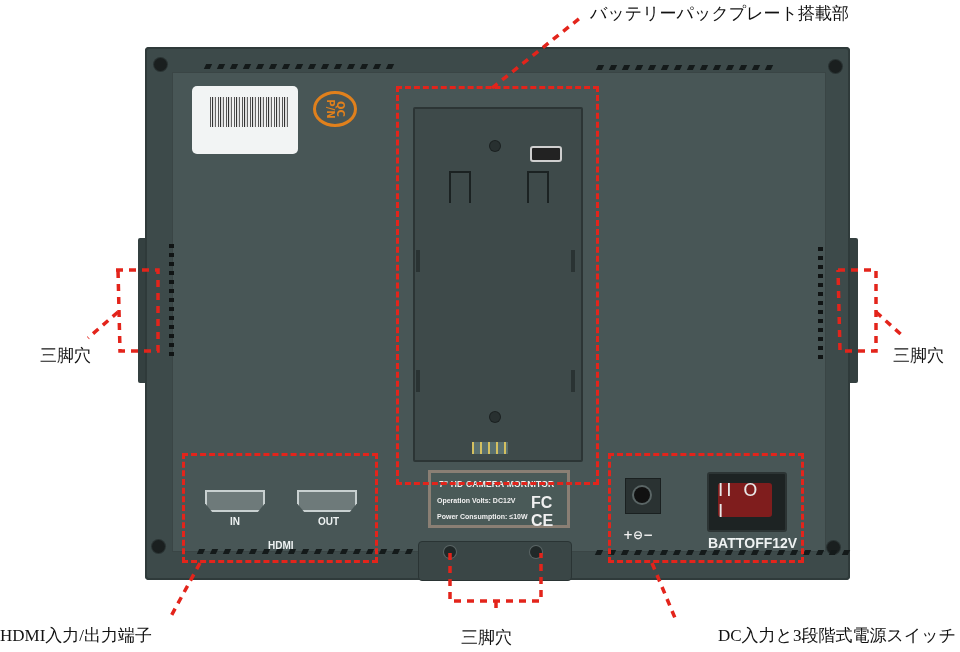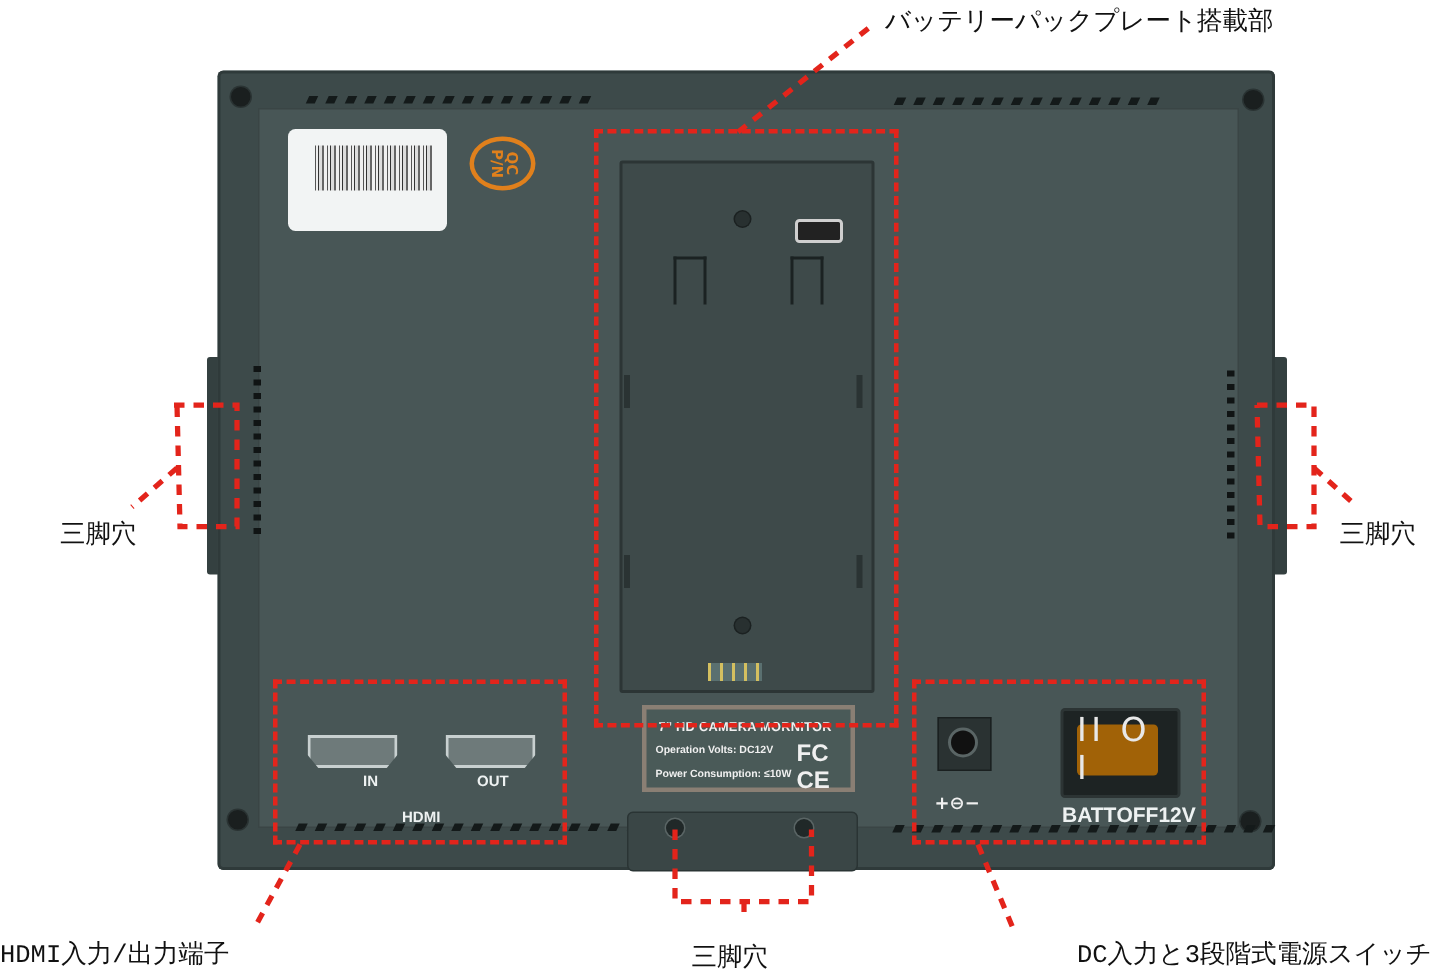--- a/index.html
+++ b/index.html
@@ -34,28 +34,28 @@
   .spec-power{position:absolute;left:6px;top:40px;font-size:7px;}
   .spec-cert{position:absolute;left:100px;top:21px;font-size:16px;}
   
   .hdmi{width:56px;height:18px;background:#6e7a7a;border:2px solid #c8d0d0;clip-path:polygon(0 0,100% 0,100% 60%,88% 100%,12% 100%,0 60%);}
   .port-label{color:#eef2f2;font-family:"Liberation Sans",sans-serif;font-size:10px;font-weight:bold;}
   
   .dc-jack{left:625px;top:478px;width:34px;height:34px;background:#2a3232;border:1px solid #1a2020;}
   .dc-jack-hole{left:634px;top:487px;width:16px;height:16px;border-radius:50%;background:#111;box-shadow:0 0 0 2px #5a6565;}
   .dc-symbol{left:623px;top:528px;color:#f0f0f0;font-size:12px;font-weight:bold;}
   .switch-bezel{left:707px;top:472px;width:76px;height:56px;background:#1d2323;border:2px solid #2c3434;border-radius:3px;}
-  .switch-rocker{left:718px;top:483px;width:54px;height:34px;background:#a16207;border-radius:3px;color:#e8e8e8;font-size:22px;display:flex;align-items:center;justify-content:center;letter-spacing:3px;}
+  .switch-rocker{left:718px;top:483px;width:54px;height:34px;background:#7f1d1d;border-radius:3px;color:#e8e8e8;font-size:18px;display:flex;align-items:center;justify-content:center;letter-spacing:3px;}
   .switch-labels{left:708px;top:535px;width:82px;display:flex;justify-content:flex-start;color:#eef2f2;font-family:"Liberation Sans",sans-serif;font-size:14px;font-weight:bold;}
   
   .tripod-plate{left:418px;top:541px;width:152px;height:38px;background:#3a4646;border:1px solid #2a3434;border-radius:4px;}
   .tripod-screw{width:12px;height:12px;border-radius:50%;background:#202828;box-shadow:0 0 0 1px #5a6565;}
   
   .dash{border:3px dashed #e3241b;box-sizing:border-box;}
-  .callout-label{font-family:Liberation Mono, monospace;font-size:17px;color:#111;white-space:nowrap;}
+  .callout-label{font-family:Liberation Serif, serif;font-size:17px;color:#111;white-space:nowrap;}
   svg.lines{position:absolute;left:0;top:0;}
 </style>
 </head>
 <body>
 
 <div class="abs side-ear-l"></div>
 <div class="abs side-ear-r"></div>
 <div class="abs device"></div>
 <div class="abs panel"></div>
 
@@ -197,21 +197,21 @@
   <div class="spec-inner">
     <div class="spec-title">7" HD CAMERA MORNITOR</div>
     <div class="spec-volts">Operation Volts: DC12V</div>
     <div class="spec-cert">FC CE</div>
     <div class="spec-power">Power Consumption: ≤10W</div>
   </div>
 </div>
 
 <div class="abs hdmi" style="left:205px;top:490px"></div>
 <div class="abs hdmi" style="left:297px;top:490px"></div>
-<div class="abs port-label" style="left:242px;top:516px">IN</div>
+<div class="abs port-label" style="left:230px;top:516px">IN</div>
 <div class="abs port-label" style="left:268px;top:540px">HDMI</div>
 <div class="abs port-label" style="left:318px;top:516px">OUT</div>
 
 <div class="abs dc-jack"></div>
 <div class="abs dc-jack-hole"></div>
 <div class="abs dc-symbol">+⊖−</div>
 
 <div class="abs switch-bezel"></div>
 <div class="abs switch-rocker">II O I</div>
 <div class="abs switch-labels">

